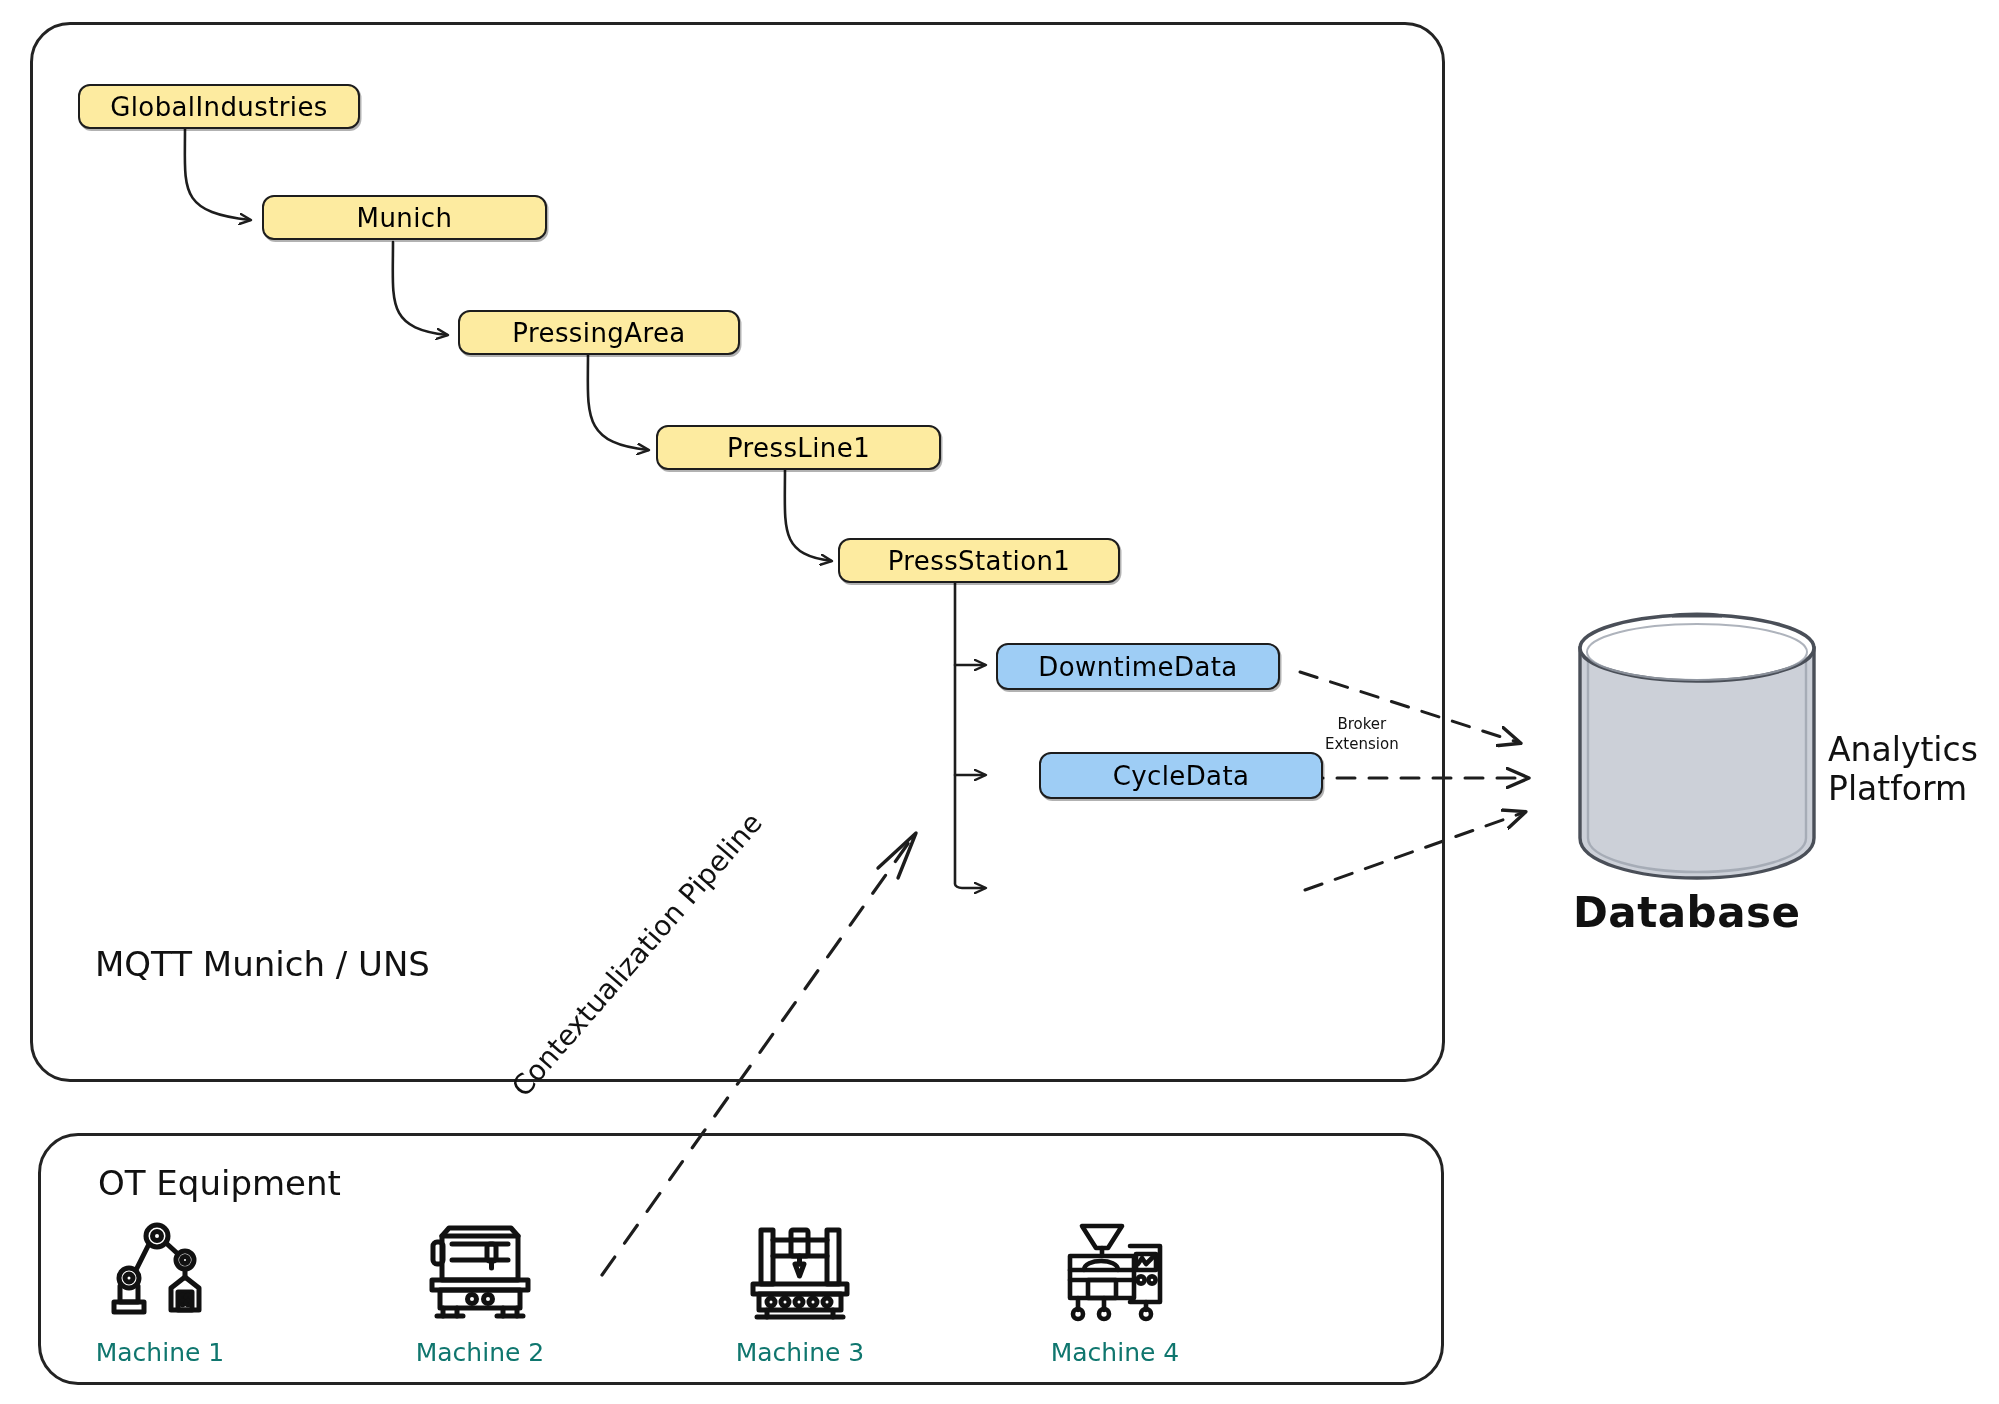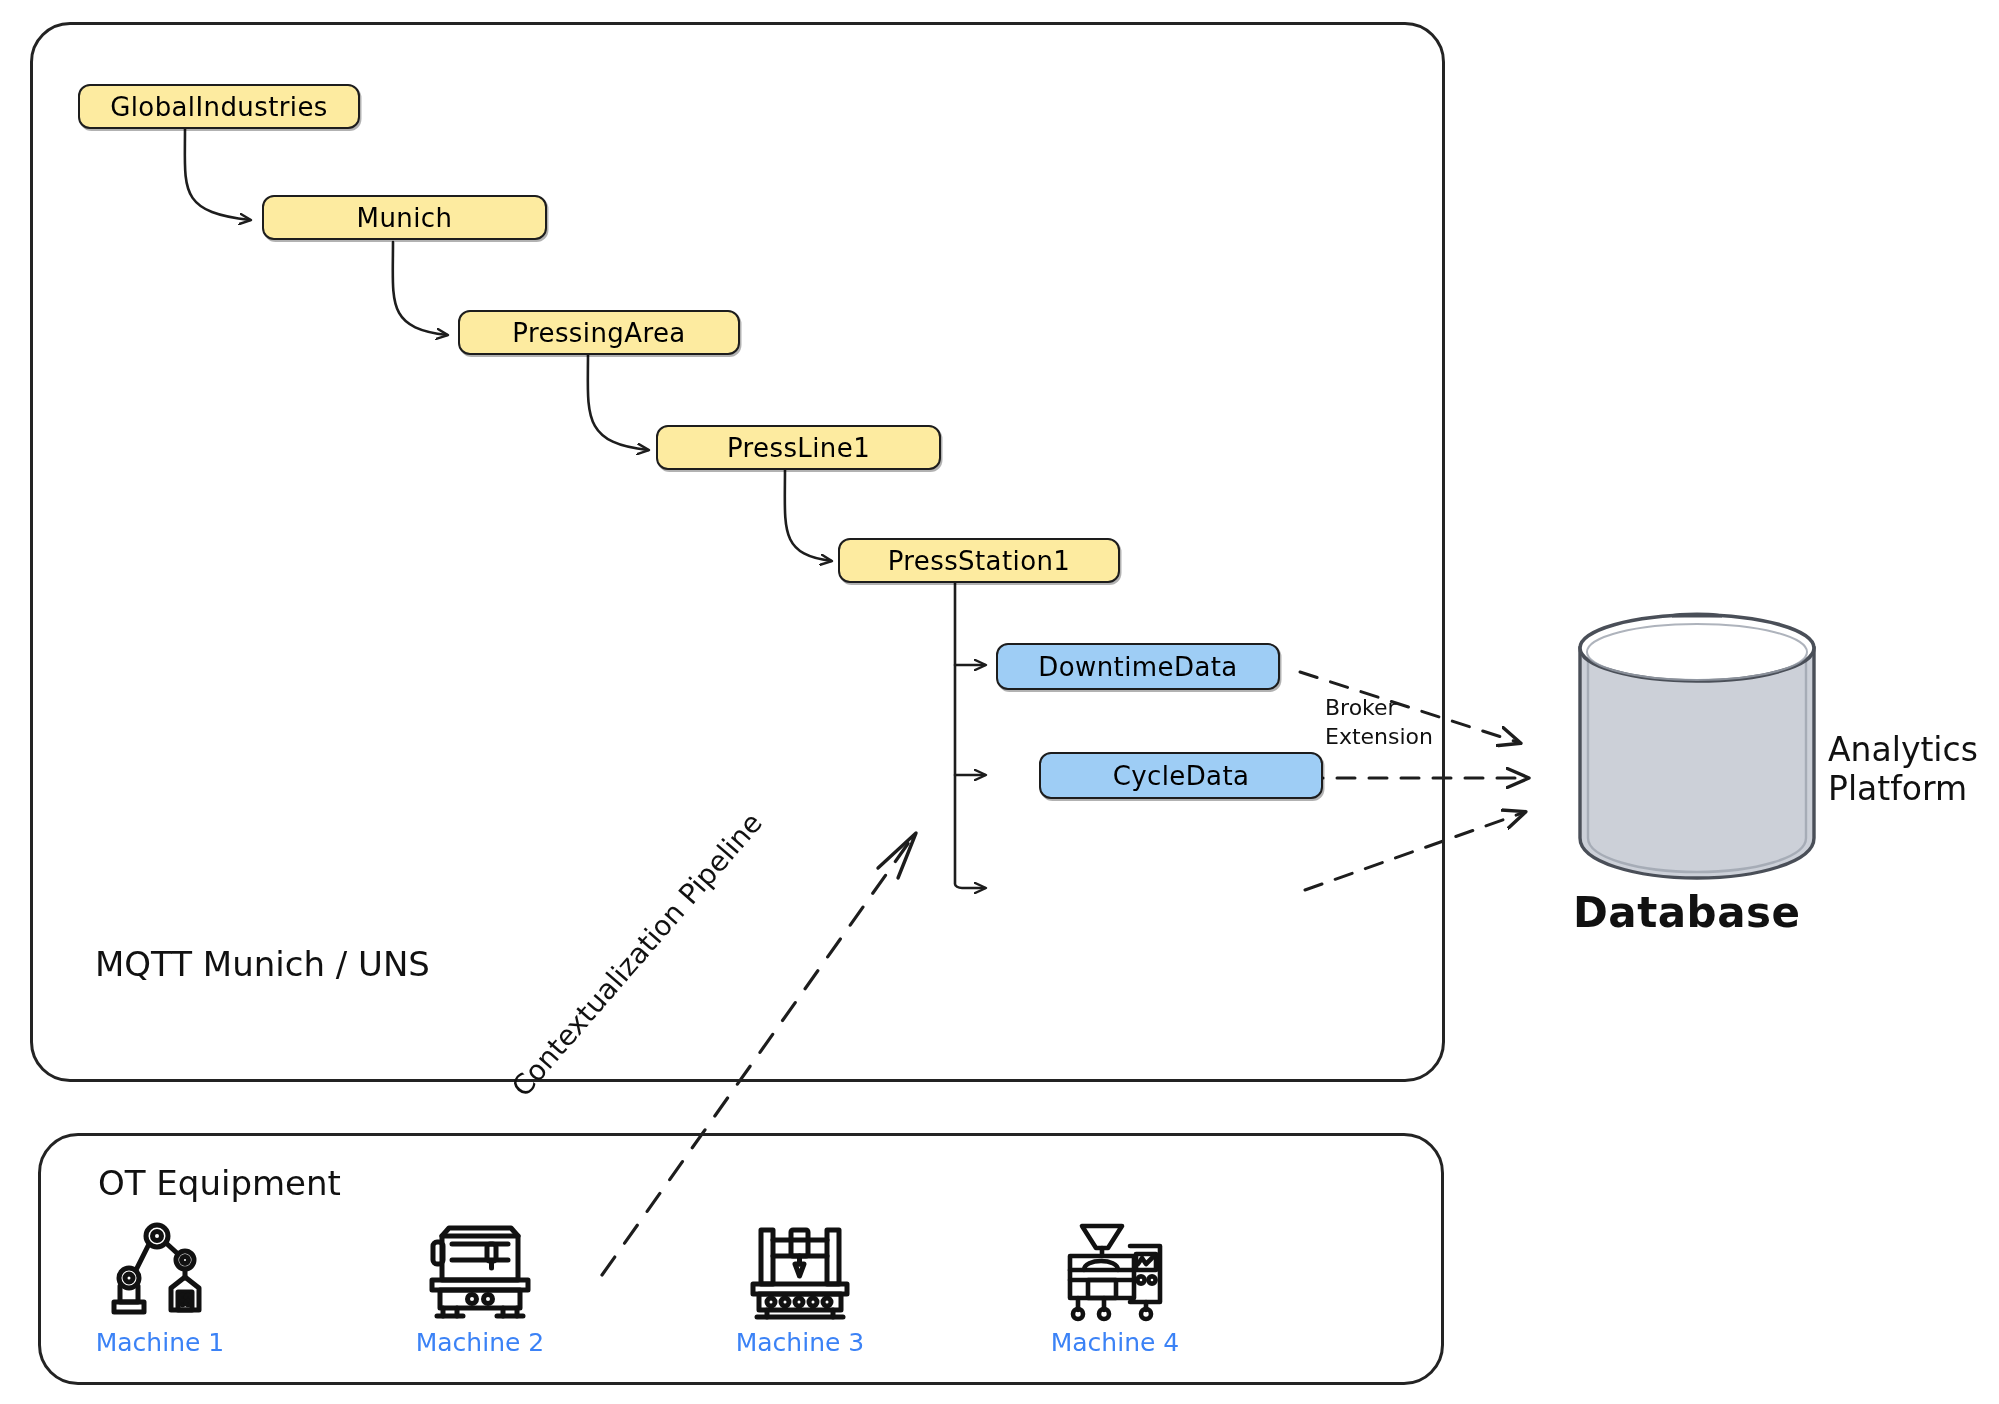--- a/index.html
+++ b/index.html
@@ -61,21 +61,21 @@
     position: absolute;
     font-family: "DejaVu Sans", sans-serif;
     color: #111111;
     white-space: pre;
     line-height: 1.18;
   }
   #mqtt-caption      { left: 95px;  top: 944px;  font-size: 34px; }
   #ot-caption        { left: 98px;  top: 1163px; font-size: 34px; }
   #database-caption  { left: 1573px; top: 888px; font-size: 42px; font-weight: 700; letter-spacing: 0.5px;}
   #analytics-caption { left: 1828px; top: 731px; font-size: 33px; text-align: left; }
-  #broker-caption    { left: 1325px; top: 694px; font-size: 22px; text-align: left; line-height: 1.3;}
+  #broker-caption    { left: 1325px; top: 715px; font-size: 15px; text-align: center; line-height: 1.3;}
 
   
   #pipeline-caption {
     position: absolute;
     left: 530px;
     top: 1070px;
     font-size: 28px;
     color: #111111;
     white-space: nowrap;
     transform-origin: left bottom;
@@ -86,23 +86,23 @@
   
   .machine {
     position: absolute;
     width: 200px;
     display: flex;
     flex-direction: column;
     align-items: center;
   }
   .machine .glyph { width: 110px; height: 100px; }
   .machine .mlabel {
-    margin-top: 6px;
+    margin-top: 16px;
     font-size: 25px;
-    color: #3b82f6;
+    color: #0f766e;
     font-family: "DejaVu Sans", sans-serif;
     white-space: nowrap;
   }
   #machine-1 { left: 60px;  top: 1222px; }
   #machine-2 { left: 380px; top: 1222px; }
   #machine-3 { left: 700px; top: 1222px; }
   #machine-4 { left: 1015px; top: 1222px; }
 
   
   #database {

